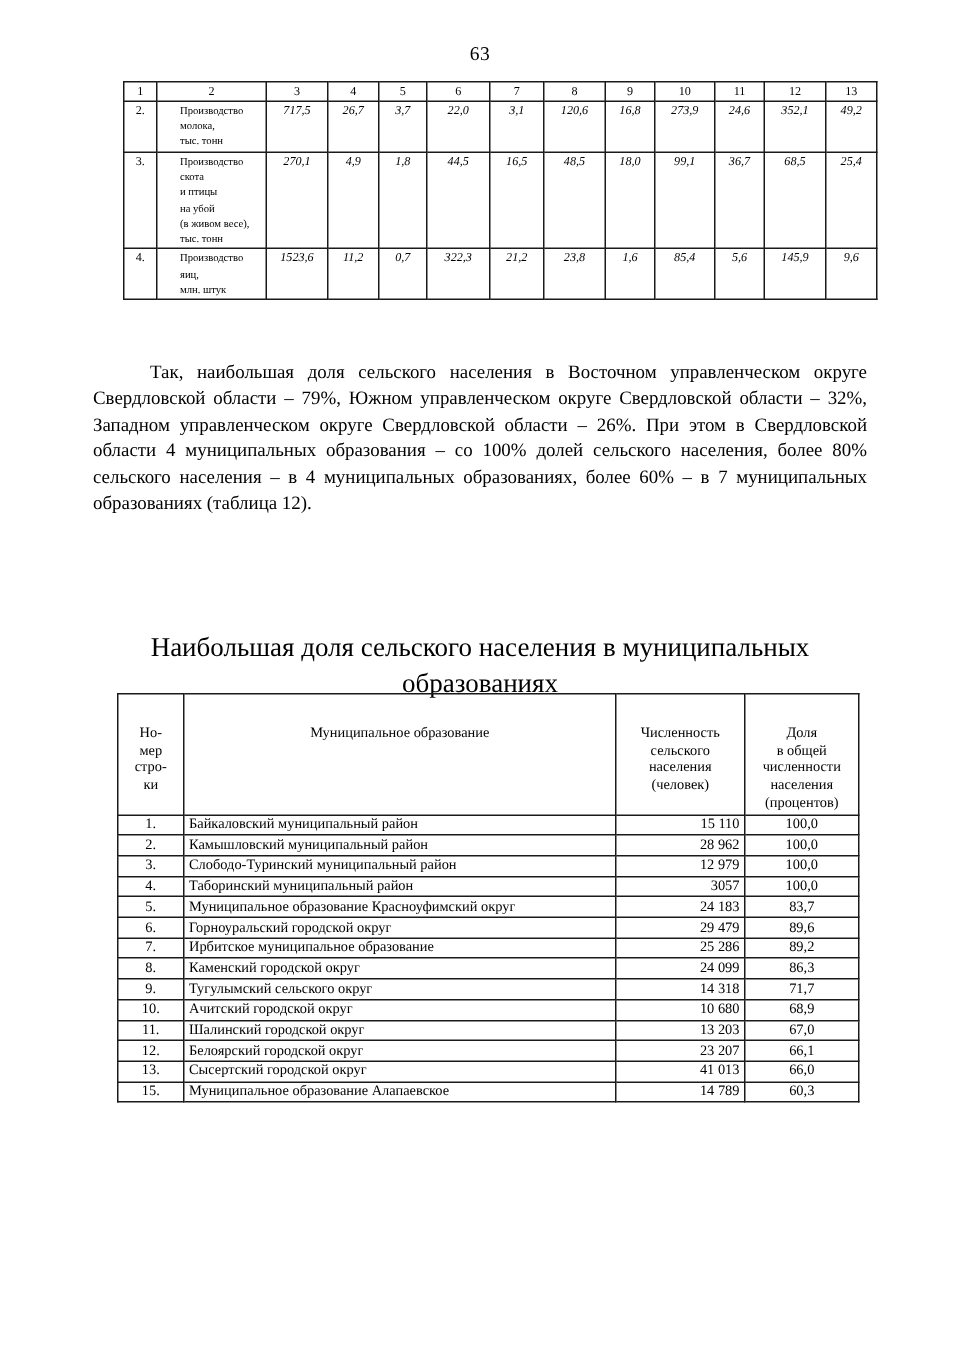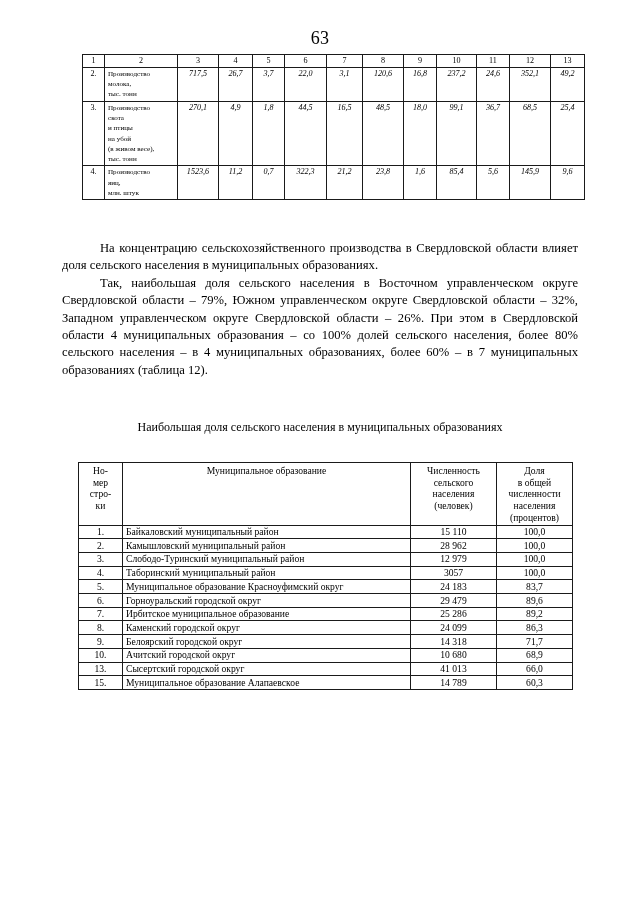--- a/index.html
+++ b/index.html
@@ -23,21 +23,21 @@
     padding: 0;
   }
 
   
   .page-number {
     position: absolute;
     top: 28px;
     left: 0;
     width: 640px;
     text-align: center;
-    font-size: 18px;
+    font-size: 13px;
     letter-spacing: 0.3px;
   }
 
   
   .top-table-wrap {
     position: absolute;
     top: 54px;
     left: 82px;
     width: 476px;
   }
@@ -60,21 +60,21 @@
   }
   .top-table .hdr td {
     font-size: 8.1px;
     text-align: center;
     padding-top: 1px;
     padding-bottom: 1px;
   }
   .top-table td.c-name {
     text-align: left;
     font-size: 7.1px;
-    padding-left: 3px;
+    padding-left: 15px;
     line-height: 1.45;
   }
   .top-table td.c-num {
     text-align: center;
     font-style: italic;
   }
   .top-table td.c-idx {
     text-align: center;
     font-size: 8.1px;
   }
@@ -106,48 +106,48 @@
     width: 516px;
     text-align: right;
     font-size: 12.6px;
   }
   .table-title {
     position: absolute;
     top: 419px;
     left: 62px;
     width: 516px;
     text-align: center;
-    font-size: 12px;
+    font-size: 18px;
     line-height: 1.35;
   }
   .table-title .ln { display: block; }
 
   
   .bottom-table-wrap {
     position: absolute;
     top: 462px;
     left: 78px;
     width: 494px;
   }
   .bottom-table td {
     font-size: 9.6px;
     line-height: 1.32;
     padding: 1px 3px;
     vertical-align: top;
   }
   .bottom-table .hdr td {
     text-align: center;
     vertical-align: top;
-    padding-top: 2px;
+    padding-top: 20px;
     font-family: Liberation Serif, serif;
   }
   .bottom-table .hdr .hl { display: block; }
   .bottom-table td.n-col { text-align: center; }
   .bottom-table td.name-col { text-align: left; padding-left: 5px; }
-  .bottom-table td.pop-col { text-align: center; }
+  .bottom-table td.pop-col { text-align: right; }
   .bottom-table td.share-col { text-align: center; }
   .bottom-table .data-row td { vertical-align: middle; padding: 0.5px 3px; }
 </style>
 </head>
 <body>
 
 <div class="page">
 
   <div class="page-number">63</div>
 
@@ -191,21 +191,21 @@
               <span class="nm-line">молока,</span>
               <span class="nm-line">тыс. тонн</span>
             </td>
             <td class="c-num">717,5</td>
             <td class="c-num">26,7</td>
             <td class="c-num">3,7</td>
             <td class="c-num">22,0</td>
             <td class="c-num">3,1</td>
             <td class="c-num">120,6</td>
             <td class="c-num">16,8</td>
-            <td class="c-num">237,2</td>
+            <td class="c-num">273,9</td>
             <td class="c-num">24,6</td>
             <td class="c-num">352,1</td>
             <td class="c-num">49,2</td>
           </tr>
           <tr>
             <td class="c-idx">3.</td>
             <td class="c-name">
               <span class="nm-line">Производство</span>
               <span class="nm-line">скота</span>
               <span class="nm-line">и птицы</span>
@@ -242,21 +242,20 @@
             <td class="c-num">85,4</td>
             <td class="c-num">5,6</td>
             <td class="c-num">145,9</td>
             <td class="c-num">9,6</td>
           </tr>
         </tbody>
     </table>
   </div>
 
   <div class="body-text">
-    <p>На концентрацию сельскохозяйственного производства в Свердловской области влияет доля сельского населения в муниципальных образованиях.</p>
     <p>Так, наибольшая доля сельского населения в Восточном управленческом округе Свердловской области – 79%, Южном управленческом округе Свердловской области – 32%, Западном управленческом округе Свердловской области – 26%. При этом в Свердловской области 4 муниципальных образования – со 100% долей сельского населения, более 80% сельского населения – в 4 муниципальных образованиях, более 60% – в 7 муниципальных образованиях (таблица 12).</p>
   </div>
 
   <div class="table-title">
     <span class="ln">Наибольшая доля сельского населения в муниципальных образованиях</span>
   </div>
 
   <div class="bottom-table-wrap">
     <table class="doc-table bottom-table">
       <colgroup>
@@ -331,31 +330,43 @@
             <td class="share-col">89,2</td>
           </tr>
           <tr class="data-row">
             <td class="n-col">8.</td>
             <td class="name-col">Каменский городской округ</td>
             <td class="pop-col">24 099</td>
             <td class="share-col">86,3</td>
           </tr>
           <tr class="data-row">
             <td class="n-col">9.</td>
-            <td class="name-col">Белоярский городской округ</td>
+            <td class="name-col">Тугулымский сельского округ</td>
             <td class="pop-col">14 318</td>
             <td class="share-col">71,7</td>
           </tr>
           <tr class="data-row">
             <td class="n-col">10.</td>
             <td class="name-col">Ачитский городской округ</td>
             <td class="pop-col">10 680</td>
             <td class="share-col">68,9</td>
           </tr>
           <tr class="data-row">
+            <td class="n-col">11.</td>
+            <td class="name-col">Шалинский городской округ</td>
+            <td class="pop-col">13 203</td>
+            <td class="share-col">67,0</td>
+          </tr>
+          <tr class="data-row">
+            <td class="n-col">12.</td>
+            <td class="name-col">Белоярский городской округ</td>
+            <td class="pop-col">23 207</td>
+            <td class="share-col">66,1</td>
+          </tr>
+          <tr class="data-row">
             <td class="n-col">13.</td>
             <td class="name-col">Сысертский городской округ</td>
             <td class="pop-col">41 013</td>
             <td class="share-col">66,0</td>
           </tr>
           <tr class="data-row">
             <td class="n-col">15.</td>
             <td class="name-col">Муниципальное образование Алапаевское</td>
             <td class="pop-col">14 789</td>
             <td class="share-col">60,3</td>

